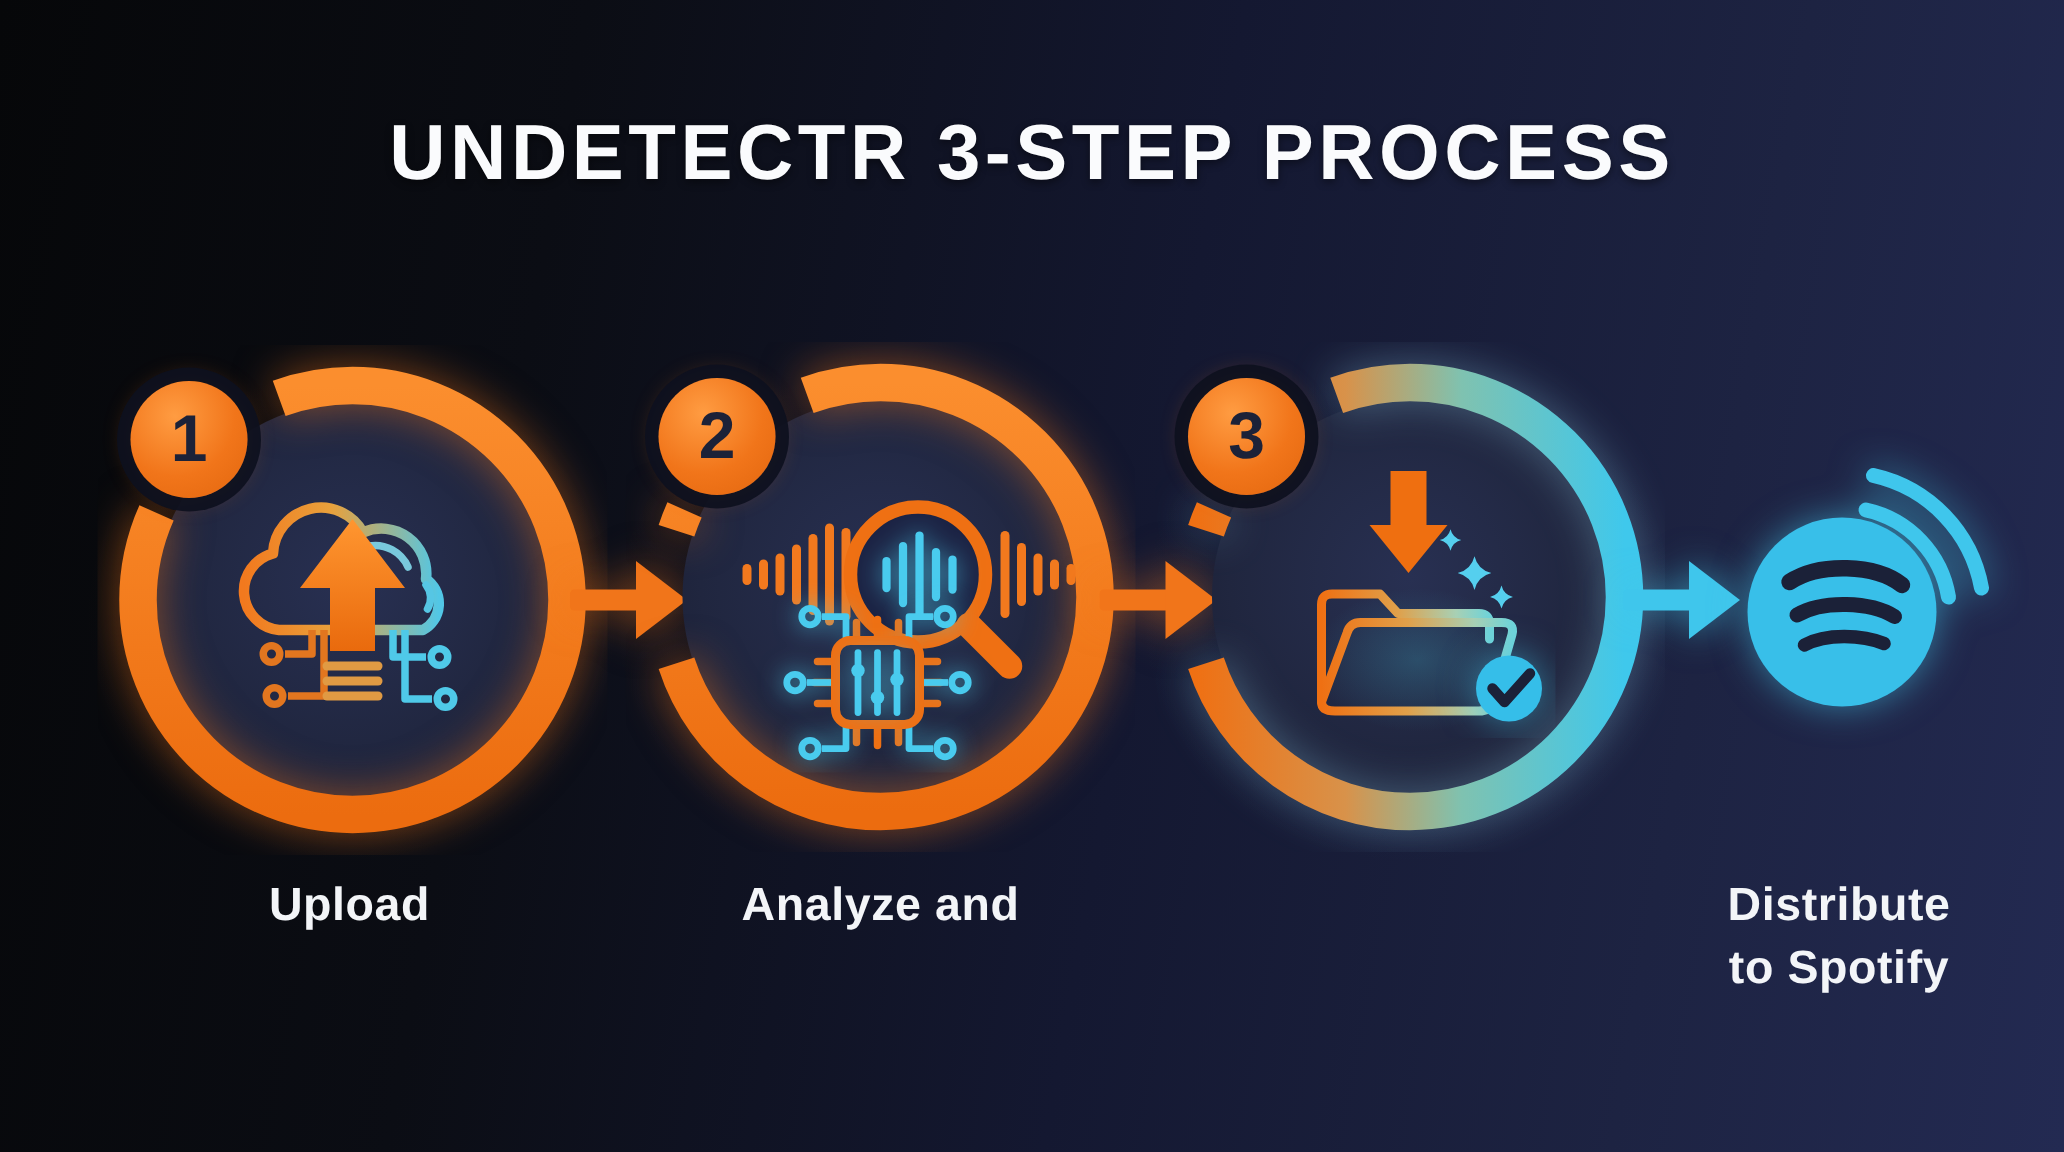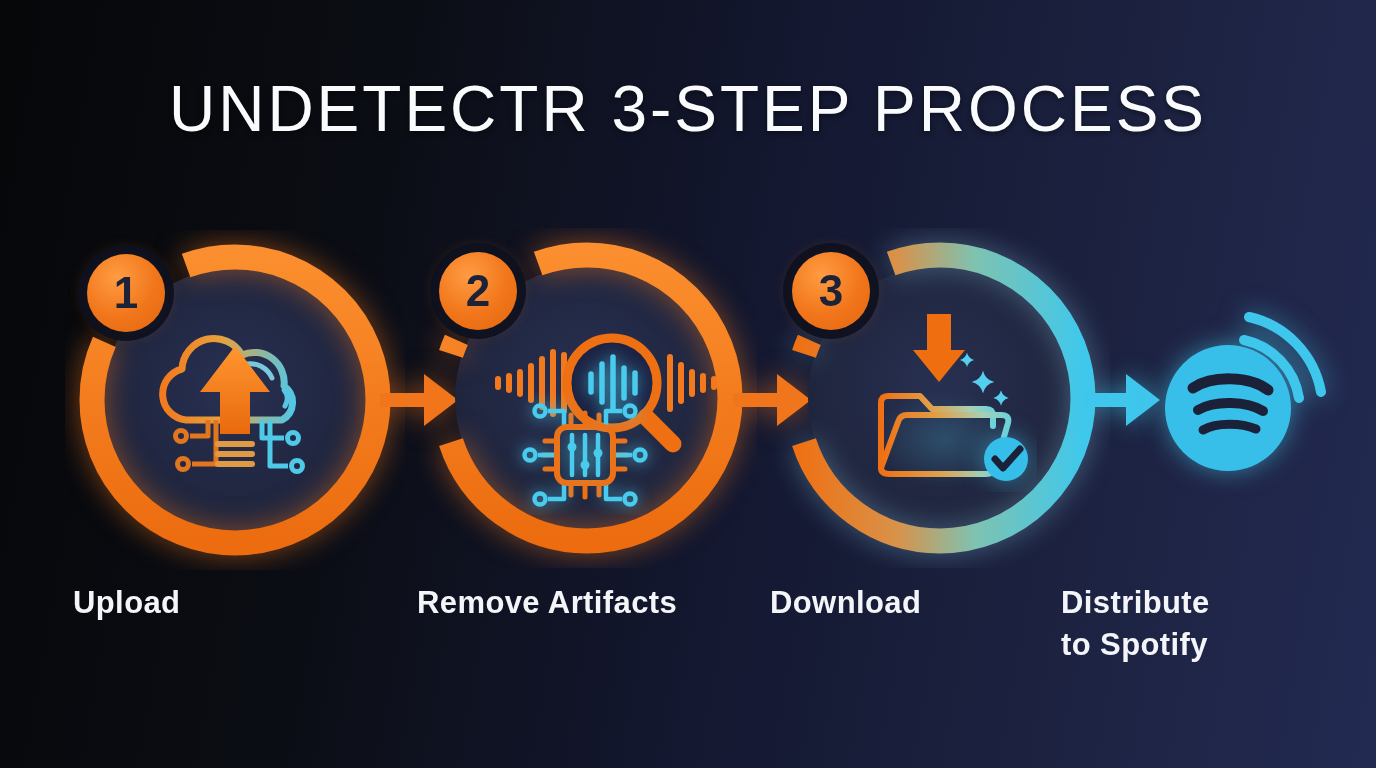--- a/index.html
+++ b/index.html
@@ -13,38 +13,38 @@
   }
   .bg-glow { position:absolute; inset:0; pointer-events:none;
     background:
       radial-gradient(260px 240px at 940px 410px, rgba(60,180,210,0.08), rgba(0,0,0,0) 70%),
       radial-gradient(260px 240px at 235px 410px, rgba(240,120,30,0.06), rgba(0,0,0,0) 70%),
       radial-gradient(260px 240px at 587px 410px, rgba(240,120,30,0.06), rgba(0,0,0,0) 70%);
   }
   .title {
     position:absolute; top:72px; left:0; width:100%;
     text-align:center; color:#fafbfd;
-    font-size:64px; font-weight:400; letter-spacing:3px;
+    font-size:52px; font-weight:700; letter-spacing:3px;
     text-shadow:0 2px 6px rgba(0,0,0,.45);
     white-space:nowrap;
   }
   .abs { position:absolute; }
   .glow-orange { filter:drop-shadow(0 0 14px rgba(247,120,25,.50)); }
   .glow-mixed  { filter:drop-shadow(0 0 14px rgba(130,185,215,.42)); }
   .glow-cyan   { filter:drop-shadow(0 0 8px rgba(80,210,240,.75)); }
   .glow-cyan-soft { filter:drop-shadow(0 0 12px rgba(70,200,235,.55)); }
   .badge {
     position:absolute; width:78px; height:78px; border-radius:50%;
     background:radial-gradient(circle at 38% 30%, #ff9c42 0%, #f1751a 55%, #e2660e 100%);
     display:flex; align-items:center; justify-content:center;
     box-shadow:0 0 0 9px rgba(13,16,30,.92), 0 0 18px rgba(247,120,25,.45);
     color:#1c2238; font-size:44px; font-weight:800;
   }
   .step-label {
-    position:absolute; top:582px; 
+    position:absolute; top:582px; text-align:center;
     color:#f3f5f8; font-size:31px; font-weight:600; line-height:42px;
     letter-spacing:.4px;
   }
 </style>
 </head>
 <body>
 
 <div class="bg-glow"></div>
 
 <h1 class="title">UNDETECTR 3-STEP PROCESS</h1>
@@ -250,21 +250,20 @@
   <g stroke="#3fc6ec" stroke-width="10" fill="none" stroke-linecap="round">
     <path d="M146,86 A71,71 0 0 0 91,28"></path>
     <path d="M168,80 A94,94 0 0 0 96,5"></path>
   </g>
 </svg>
 
 <div class="step-label" style="left:73px;width:320px">
   <div>Upload</div>
 </div>
 <div class="step-label" style="left:417px;width:340px">
-  <div>Remove Artifacts</div>
+  <div>Analyze and</div>
 </div>
 <div class="step-label" style="left:770px;width:330px">
-  <div>Download</div>
 </div>
 <div class="step-label" style="left:1061px;width:330px">
   <div>Distribute</div>
   <div>to Spotify</div>
 </div>
 
 </body></html>

